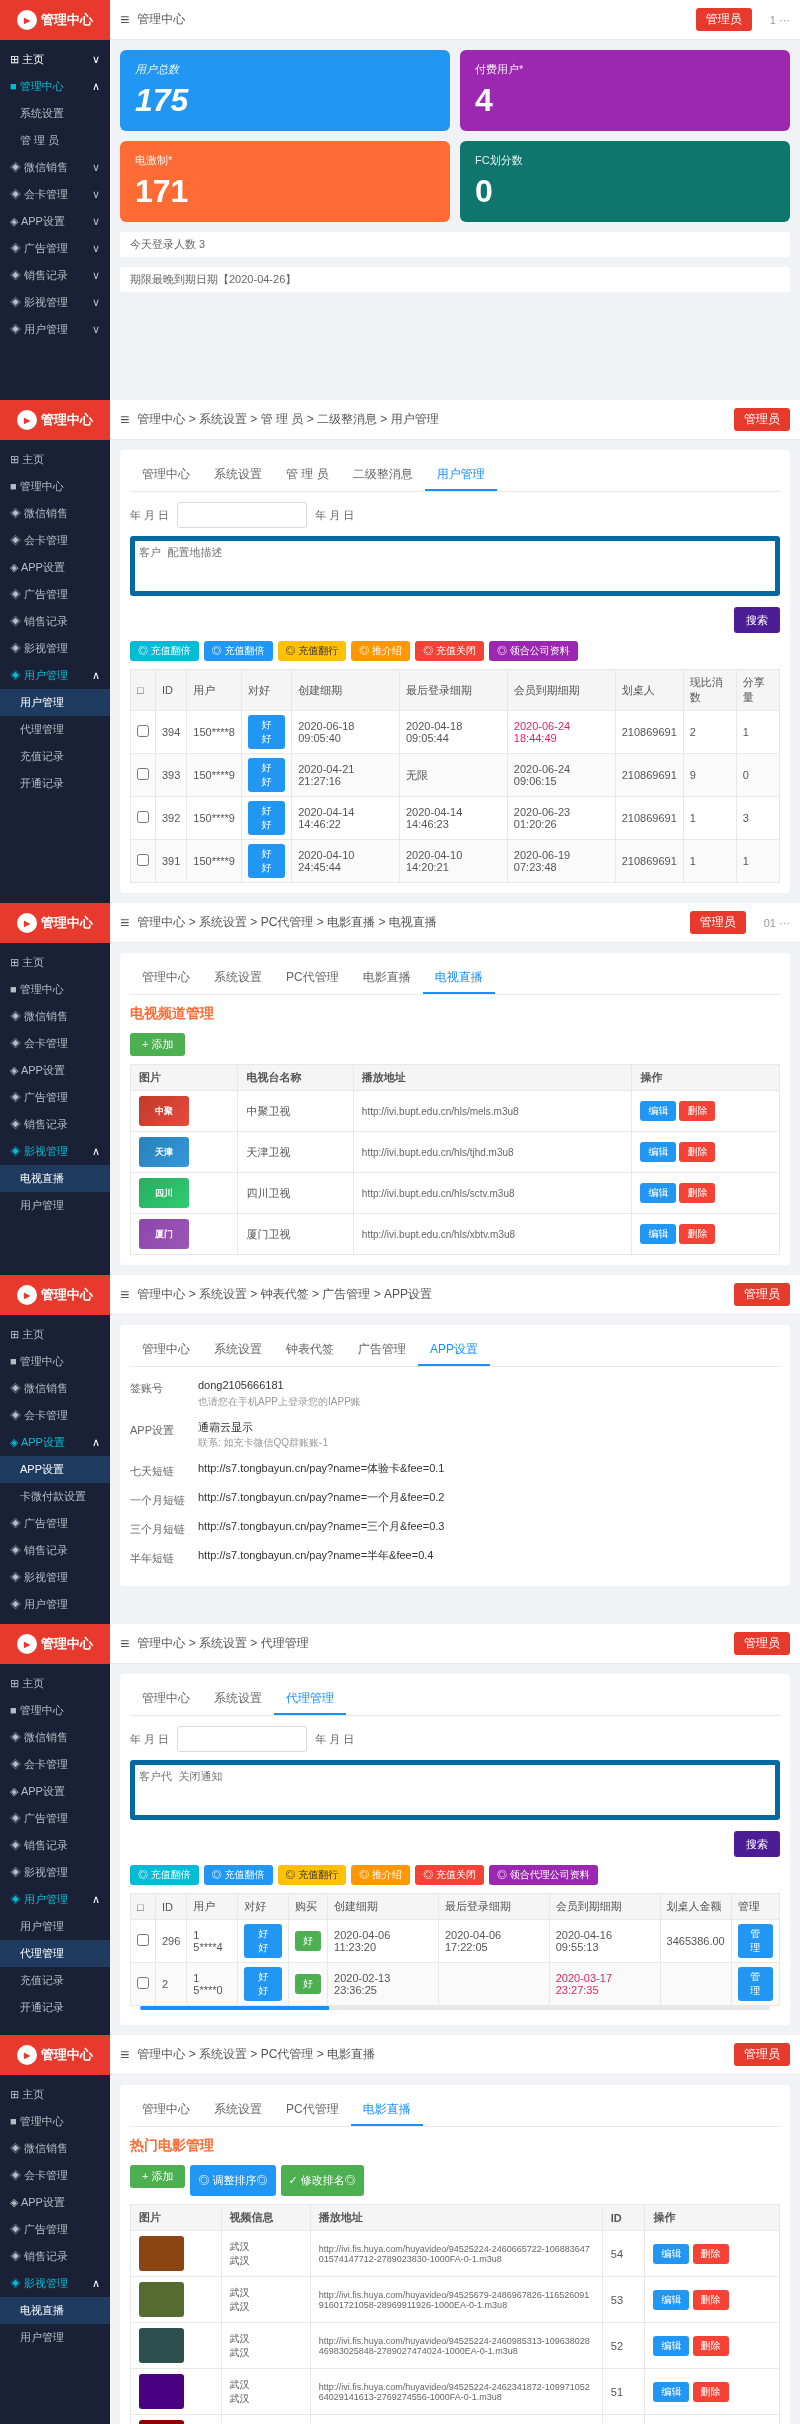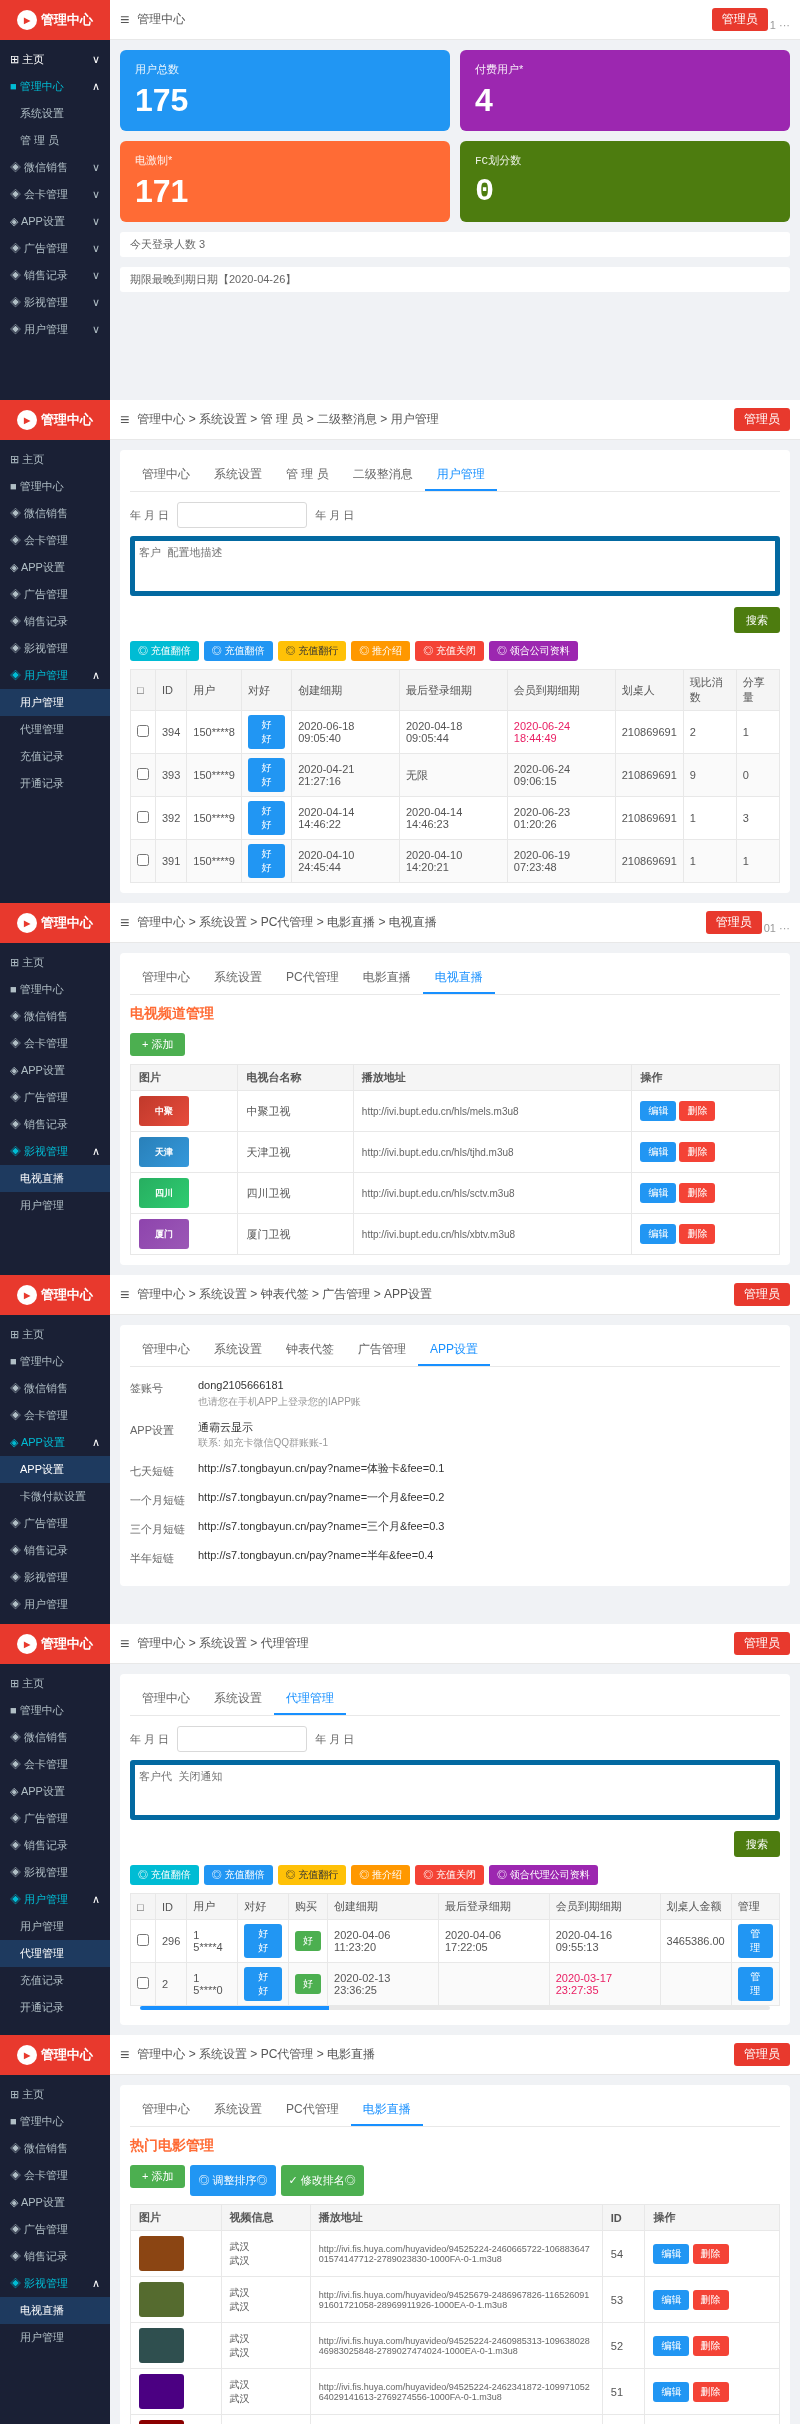--- a/index.html
+++ b/index.html
@@ -103,24 +103,24 @@
     }
     .stat-card .card-label {
       font-size: 11px;
       opacity: 0.9;
       margin-bottom: 5px;
     }
     .stat-card .card-value {
       font-size: 32px;
       font-weight: bold;
     }
-    .card-blue { background: #2196f3; }
+    .card-blue { background: #2196f3; font-style: italic; }
     .card-purple { background: #9c27b0; }
     .card-orange { background: #ff6b35; }
-    .card-green { background: #4d7c0f; font-family: Liberation Mono, monospace; }
+    .card-green { background: #0f766e; }
 
     
     .today-notice {
       background: white;
       margin: 0 10px 10px;
       padding: 5px 10px;
       font-size: 11px;
       color: #666;
       border-radius: 3px;
     }
@@ -165,21 +165,21 @@
     }
     .search-input {
       border: 1px solid #d9d9d9;
       border-radius: 3px;
       padding: 3px 8px;
       font-size: 11px;
       width: 130px;
       height: 26px;
     }
     .search-btn {
-      background: #4d7c0f;
+      background: #4c1d95;
       color: white;
       border: none;
       border-radius: 3px;
       padding: 3px 12px;
       font-size: 11px;
       cursor: pointer;
       height: 26px;
     }
     .textarea-field {
       width: 100%;
@@ -349,22 +349,22 @@
       overflow: hidden;
     }
 
     .user-info-text {
       font-size: 11px;
       color: #999;
     }
 
     .topbar-user {
       display: flex;
-      align-items: flex-end;
-      gap: 2px;
+      align-items: center;
+      gap: 18px;
       margin-left: 43px;
     }
   </style>
 </head>
 <body>
 
 <div class="sections-container">
 
   <div class="panel-block">
     <div class="panel-sidebar">

